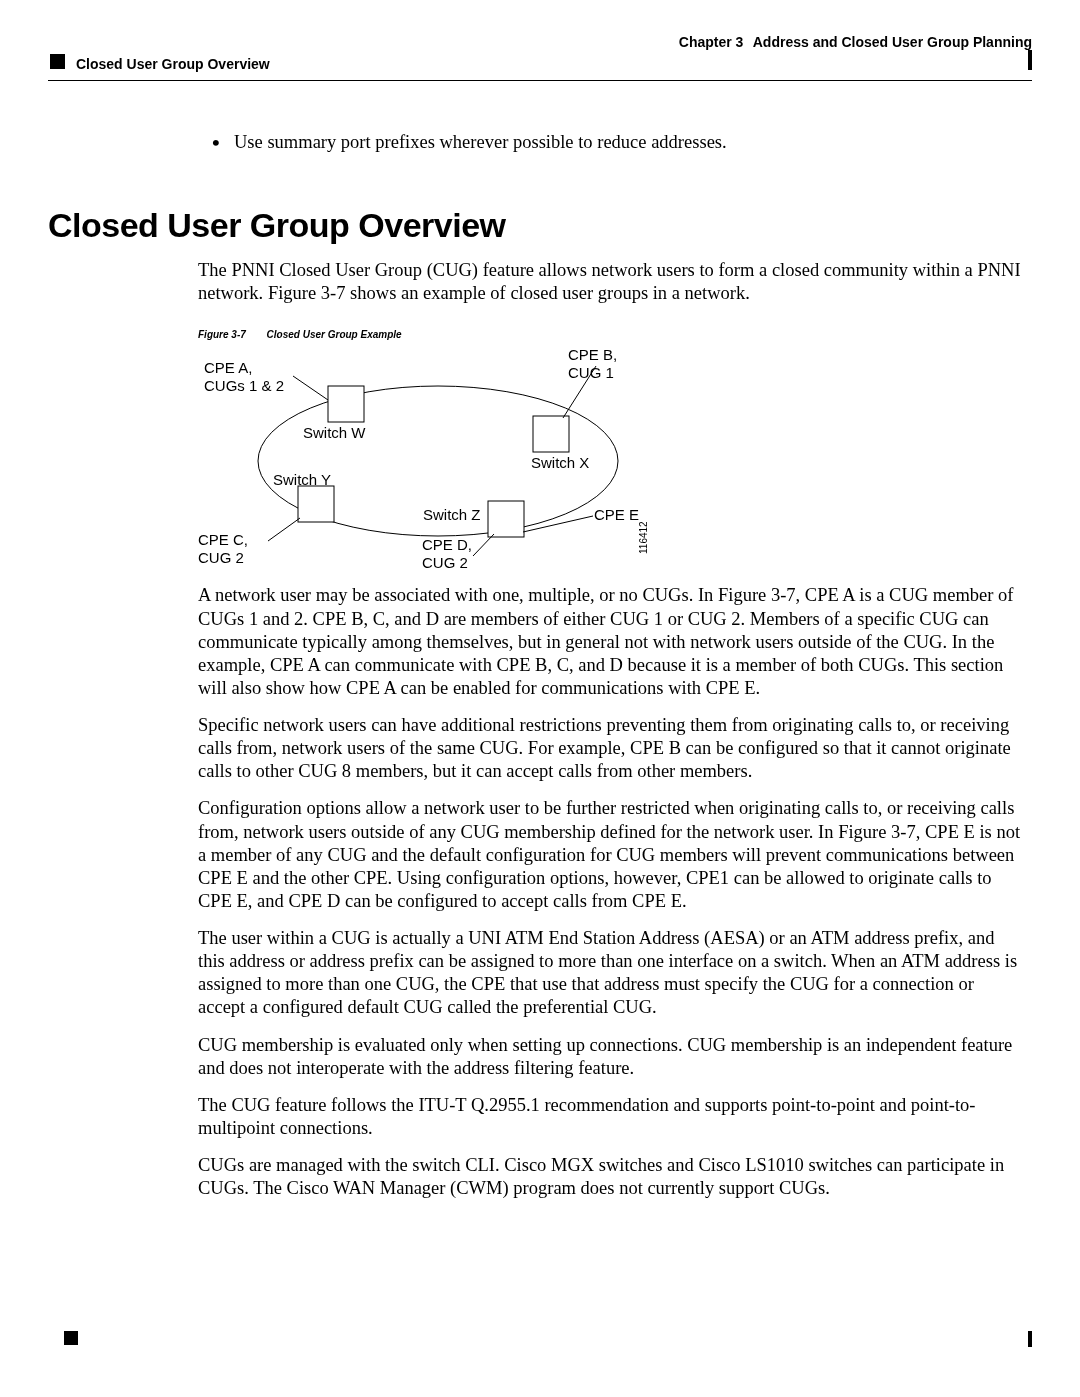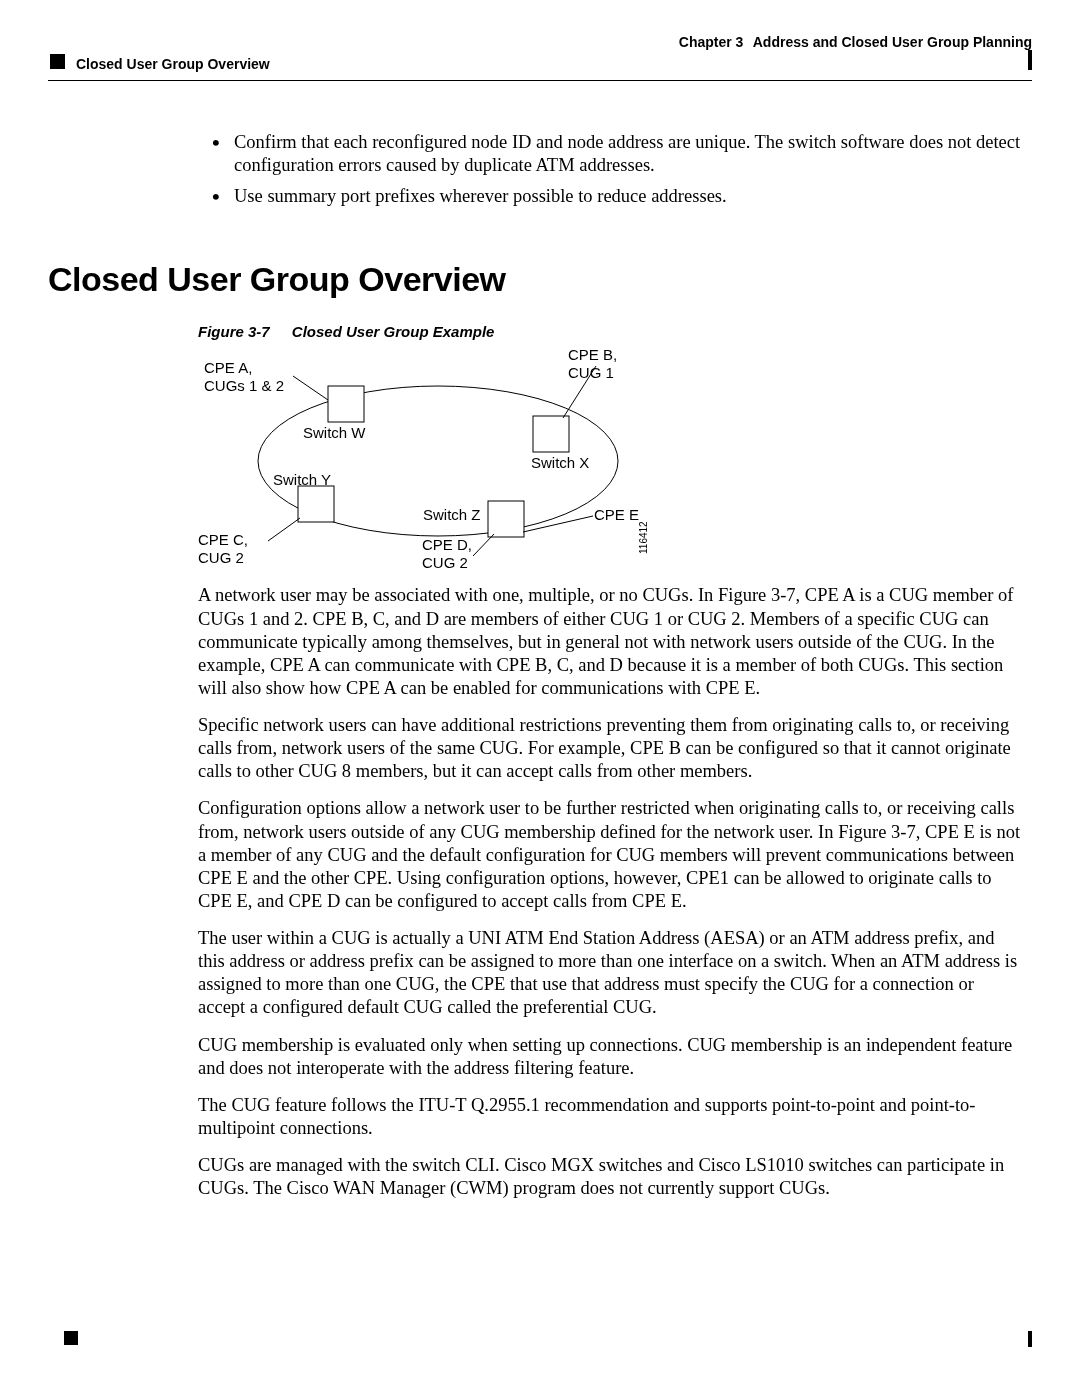--- a/index.html
+++ b/index.html
@@ -105,21 +105,21 @@
     margin: 0 0 14px 0;
   }
   .inline-link {
     color: #000;
   }
   .figure-caption {
     margin-left: 150px;
     font-family: Arial, Helvetica, sans-serif;
     font-weight: bold;
     font-style: italic;
-    font-size: 15px;
+    font-size: 10px;
     margin-top: 24px;
     margin-bottom: 6px;
   }
   .figure-caption .fig-num {
     margin-right: 18px;
   }
   .figure-box {
     margin-left: 150px;
     width: 470px;
     height: 220px;
@@ -214,27 +214,31 @@
       <span class="chapter-number">Chapter 3</span>
       <span>Address and Closed User Group Planning</span>
     </div>
     <div class="section-title-small">Closed User Group Overview</div>
   </div>
 
   <div class="content">
 
     <div class="bullets">
       <ul>
-        <li>Confirm that each reconfigured node ID and node address are unique. The switch software does not detect configuration errors caused by duplicate ATM addresses.</li>
         <li>Use summary port prefixes wherever possible to reduce addresses.</li>
       </ul>
     </div>
 
     <h1 class="section-heading">Closed User Group Overview</h1>
 
+    <div class="body-text">
+      <p>
+        <span>The PNNI Closed User Group (CUG) feature allows network users to form a closed community within a PNNI network. </span><span class="inline-link">Figure 3-7</span><span> shows an example of closed user groups in a network.</span>
+      </p>
+    </div>
 
     <div class="figure-caption">
       <span class="fig-num">Figure 3-7</span>
       <span>Closed User Group Example</span>
     </div>
 
     <div class="figure-box">
       <svg width="470" height="220" viewBox="0 0 470 220">
         <ellipse cx="240" cy="115" rx="180" ry="75" fill="none" stroke="#000" stroke-width="1"></ellipse>
         <rect x="130" y="40" width="36" height="36" fill="#fff" stroke="#000" stroke-width="1"></rect>

